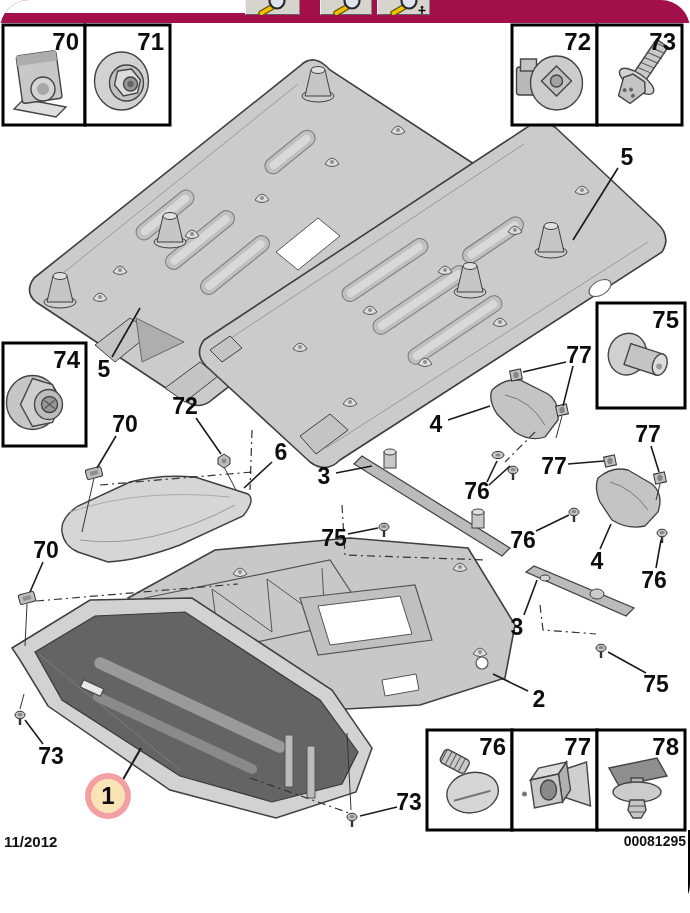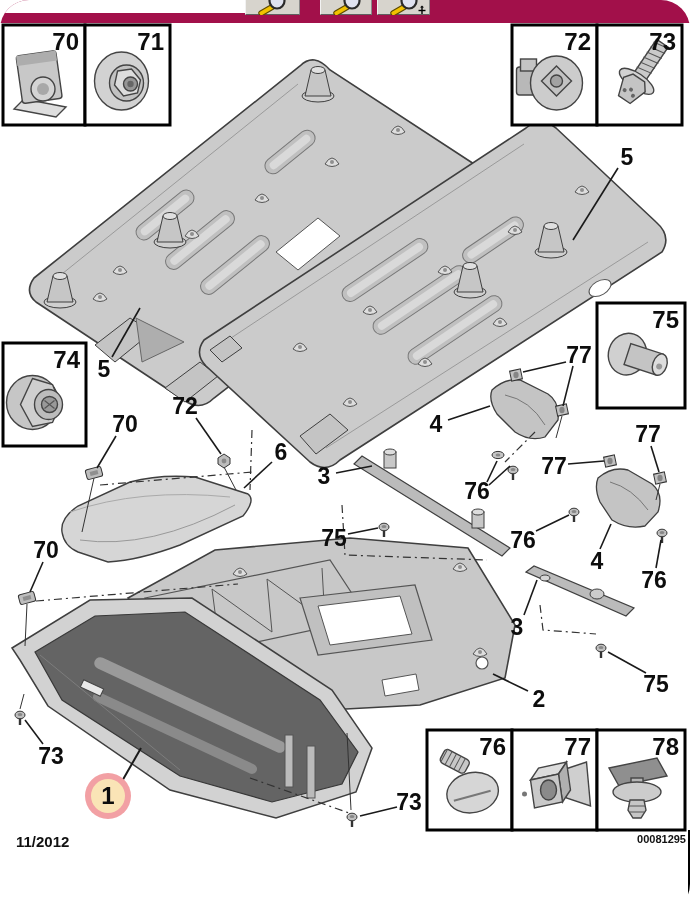--- a/index.html
+++ b/index.html
@@ -5,22 +5,22 @@
   html,body{margin:0;padding:0;background:#fff;}
   .page{position:relative;width:690px;height:913px;background:#fff;overflow:hidden;
         font-family:"Liberation Sans",sans-serif;border-radius:29px;}
   .toolbar{position:absolute;left:0;top:0;width:690px;height:23px;}
   .toolbar-notch{position:absolute;left:0;top:0;width:245px;height:13px;background:#fff;}
   .tb-btn{position:absolute;top:0;height:15px;background:#D7D4CD;
           border:1px solid #8a8a8a;border-top:none;box-sizing:border-box;
           border-left-color:#f2f2f2;border-bottom-color:#5f5f5f;cursor:pointer;}
   .tb-btn svg{display:block;}
   .diagram-svg{position:absolute;left:0;top:0;}
-  .footer-date{position:absolute;left:16px;top:833px;font-weight:bold;font-size:15px;color:#111;}
-  .footer-doc{position:absolute;right:4px;top:833px;font-weight:bold;font-size:11px;color:#111;}
+  .footer-date{position:absolute;left:4px;top:833px;font-weight:bold;font-size:15px;color:#111;}
+  .footer-doc{position:absolute;right:4px;top:833px;font-weight:bold;font-size:14px;color:#111;}
   .edge-line{position:absolute;right:0;top:830px;width:2px;height:83px;background:#000;}
   text.plabel{font-family:"Liberation Sans",sans-serif;font-weight:bold;fill:#0d0d0d;}
   text.boxlabel{font-family:"Liberation Sans",sans-serif;font-weight:bold;fill:#0d0d0d;}
 </style>
 </head>
 <body>
 
 <div class="page">
 
   <div class="toolbar" id="toolbar" style="background: rgb(162, 16, 74);">

